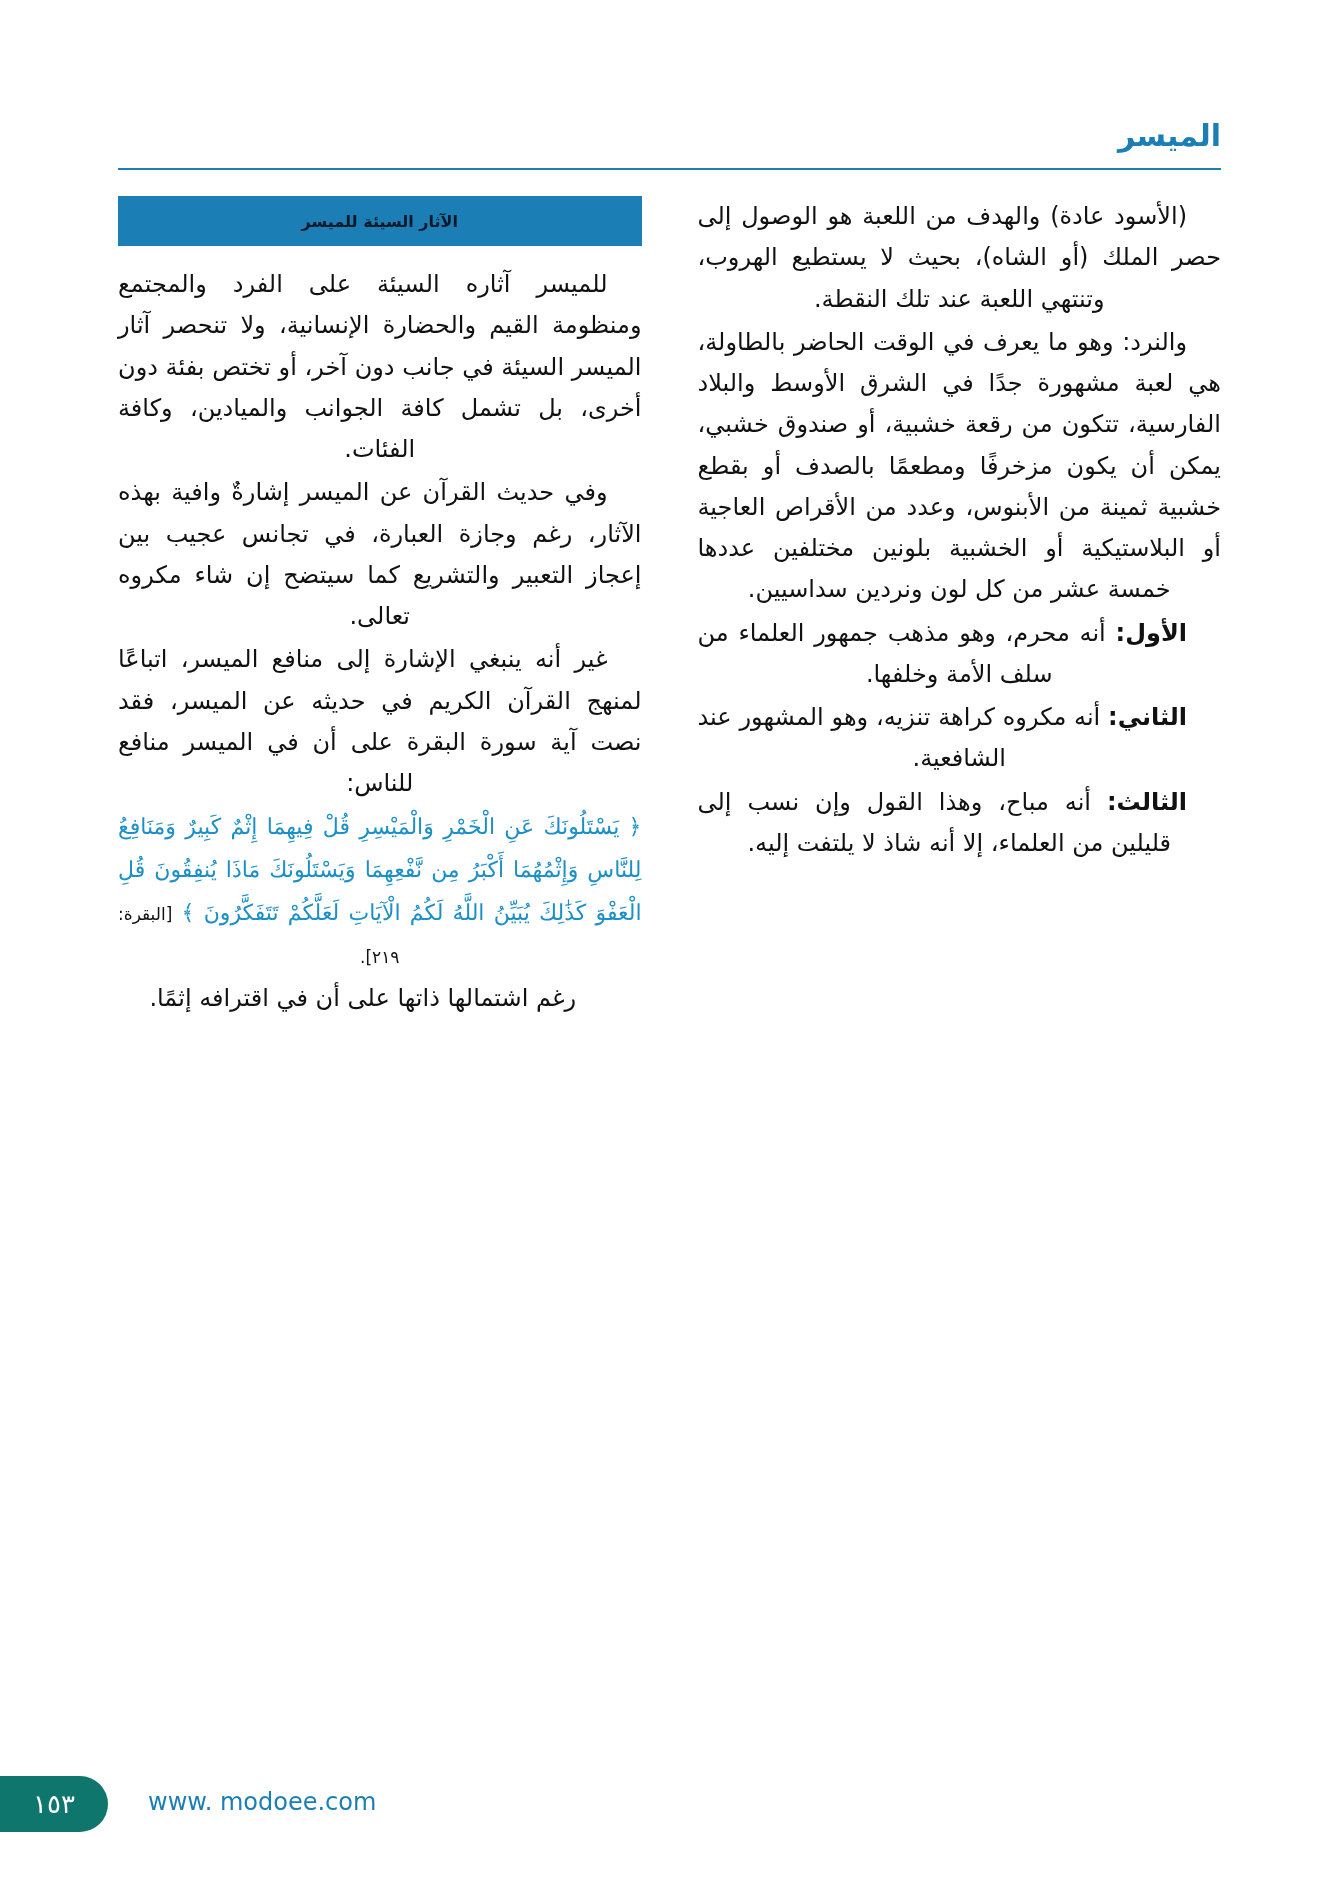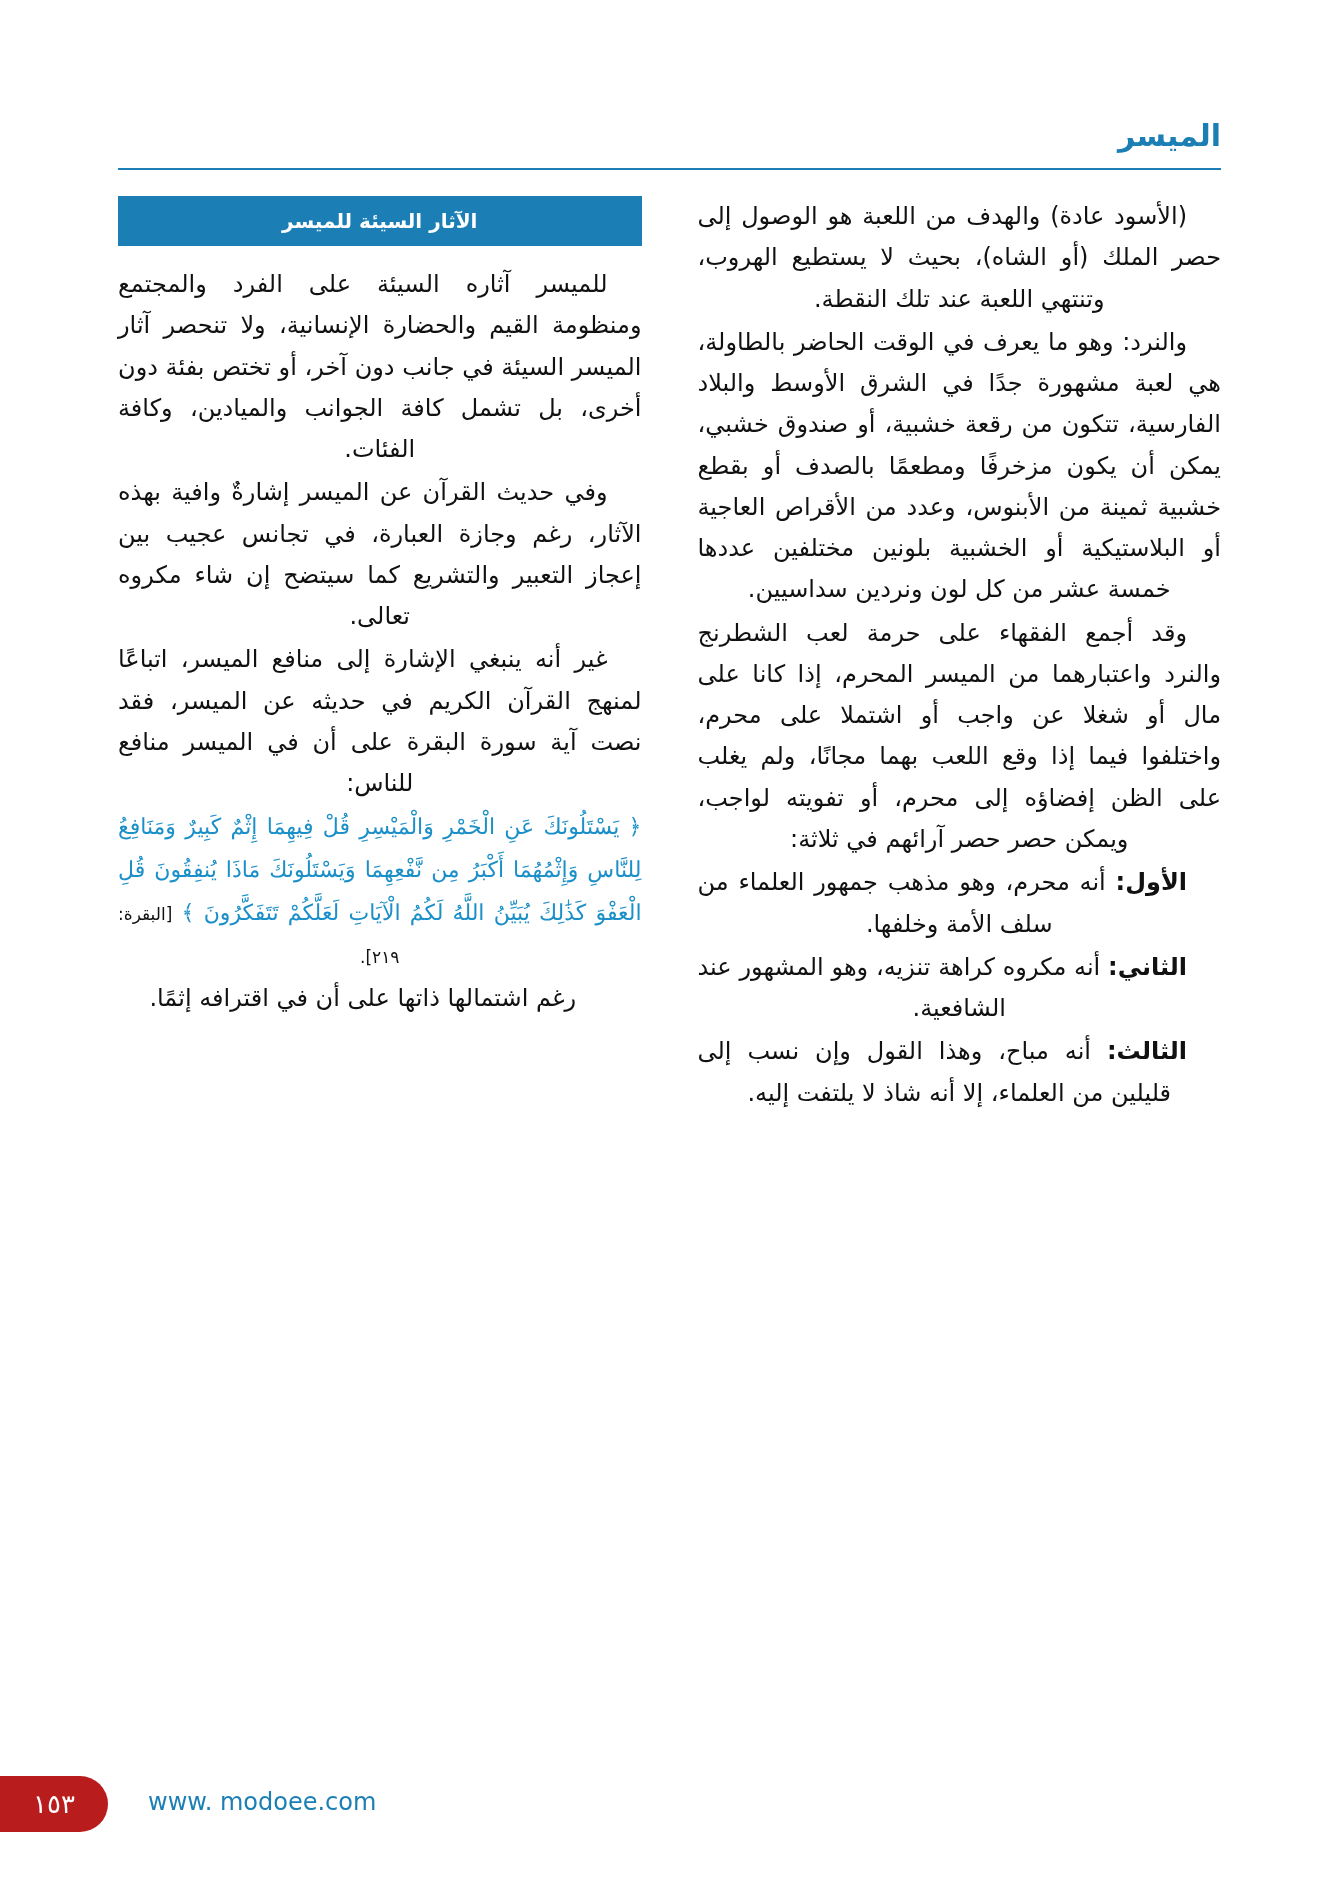--- a/index.html
+++ b/index.html
@@ -79,22 +79,22 @@
   
   .section-bar {
     background: #1b7fb5;
     height: 50px;
     display: flex;
     align-items: center;
     justify-content: center;
     margin-bottom: 18px;
   }
   .section-bar span {
-    color: #ffffff;
-    font-size: 20px;
+    color: #0f172a;
+    font-size: 16px;
     font-weight: bold;
   }
 
   
   .ayah {
     color: #1b8fc7;
     font-size: 22px;
     line-height: 1.95;
     text-align: justify;
     text-align-last: center;
@@ -127,21 +127,21 @@
     height: 2px;
     background: #1b7fb5;
     opacity: 0;
   }
   .page-tab {
     position: absolute;
     left: 0;
     top: 36px;
     width: 108px;
     height: 56px;
-    background: #b91c1c;
+    background: #0f766e;
     border-radius: 0 28px 28px 0;
     display: flex;
     align-items: center;
     justify-content: center;
   }
   .page-tab span {
     color: #ffffff;
     font-size: 26px;
     letter-spacing: 1px;
   }
@@ -163,21 +163,20 @@
   <div class="header">
     <div class="header-title">الميسر</div>
     <div class="header-rule"></div>
   </div>
 
   <div class="columns">
 
     <div class="col">
       <p class="indent">(الأسود عادة) والهدف من اللعبة هو الوصول إلى حصر الملك (أو الشاه)، بحيث لا يستطيع الهروب، وتنتهي اللعبة عند تلك النقطة.</p>
       <p class="indent">والنرد: وهو ما يعرف في الوقت الحاضر بالطاولة، هي لعبة مشهورة جدًا في الشرق الأوسط والبلاد الفارسية، تتكون من رقعة خشبية، أو صندوق خشبي، يمكن أن يكون مزخرفًا ومطعمًا بالصدف أو بقطع خشبية ثمينة من الأبنوس، وعدد من الأقراص العاجية أو البلاستيكية أو الخشبية بلونين مختلفين عددها خمسة عشر من كل لون ونردين سداسيين.</p>
-      <p class="indent">وقد أجمع الفقهاء على حرمة لعب الشطرنج والنرد واعتبارهما من الميسر المحرم، إذا كانا على مال أو شغلا عن واجب أو اشتملا على محرم، واختلفوا فيما إذا وقع اللعب بهما مجانًا، ولم يغلب على الظن إفضاؤه إلى محرم، أو تفويته لواجب، ويمكن حصر حصر آرائهم في ثلاثة:</p>
 
       <p class="indent"><span class="bold-lead">الأول:</span><span> أنه محرم، وهو مذهب جمهور العلماء من سلف الأمة وخلفها.</span></p>
 
       <p class="indent"><span class="bold-lead">الثاني:</span><span> أنه مكروه كراهة تنزيه، وهو المشهور عند الشافعية.</span></p>
 
       <p class="indent"><span class="bold-lead">الثالث:</span><span> أنه مباح، وهذا القول وإن نسب إلى قليلين من العلماء، إلا أنه شاذ لا يلتفت إليه.</span></p>
     </div>
 
     <div class="col">
       <div class="section-bar">

